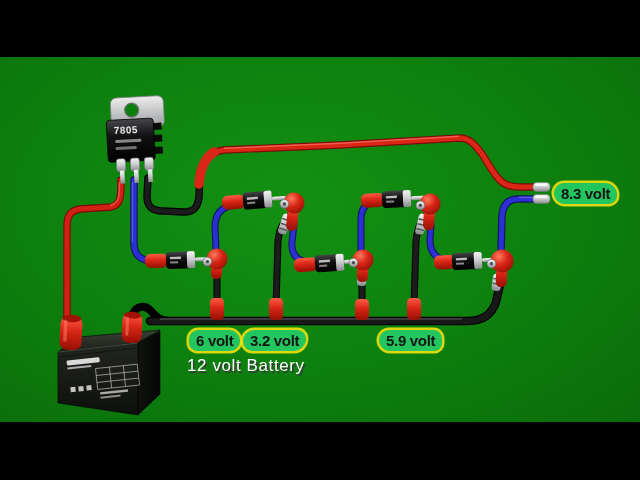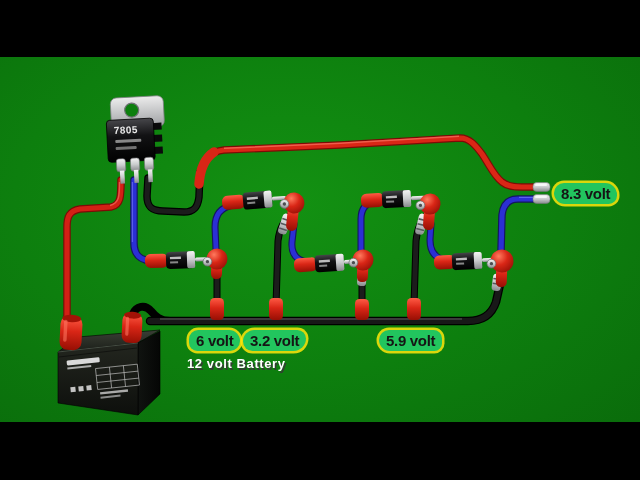--- a/index.html
+++ b/index.html
@@ -15,22 +15,22 @@
   
   .vl{position:absolute;background:#22c55e;color:#151515;font-weight:700;
       font-size:15px;line-height:17px;padding:2px 7px;white-space:nowrap;
       letter-spacing:-0.3px;box-shadow:0 0 0 2.5px rgba(255,230,10,.85);}
   .vl1{left:189px;top:330px;border-radius:10px 12px 11px 9px;}
   .vl2{left:243px;top:330px;border-radius:12px 9px 13px 10px;}
   .vl3{left:314px;top:330px;border-radius:9px 13px 10px 12px;}
   .vl4{left:379px;top:330px;border-radius:12px 10px 9px 13px;}
   .vl5{left:554px;top:183px;border-radius:11px 13px 9px 12px;}
 
-  .caption{position:absolute;left:187px;top:356px;color:#fff;font-weight:700;
-           font-size:13px;letter-spacing:.6px;
+  .caption{position:absolute;left:187px;top:356px;color:#fff;font-weight:400;
+           font-size:17px;letter-spacing:.6px;
            text-shadow:1.5px 1.5px 0 rgba(55,55,55,.95);}
 
   .regtext{font:700 10px "Liberation Sans",sans-serif;fill:#e9e9e9;letter-spacing:.5px;}
 </style>
 </head>
 <body>
 
 <div class="stage">
   <div class="video"></div>
 

